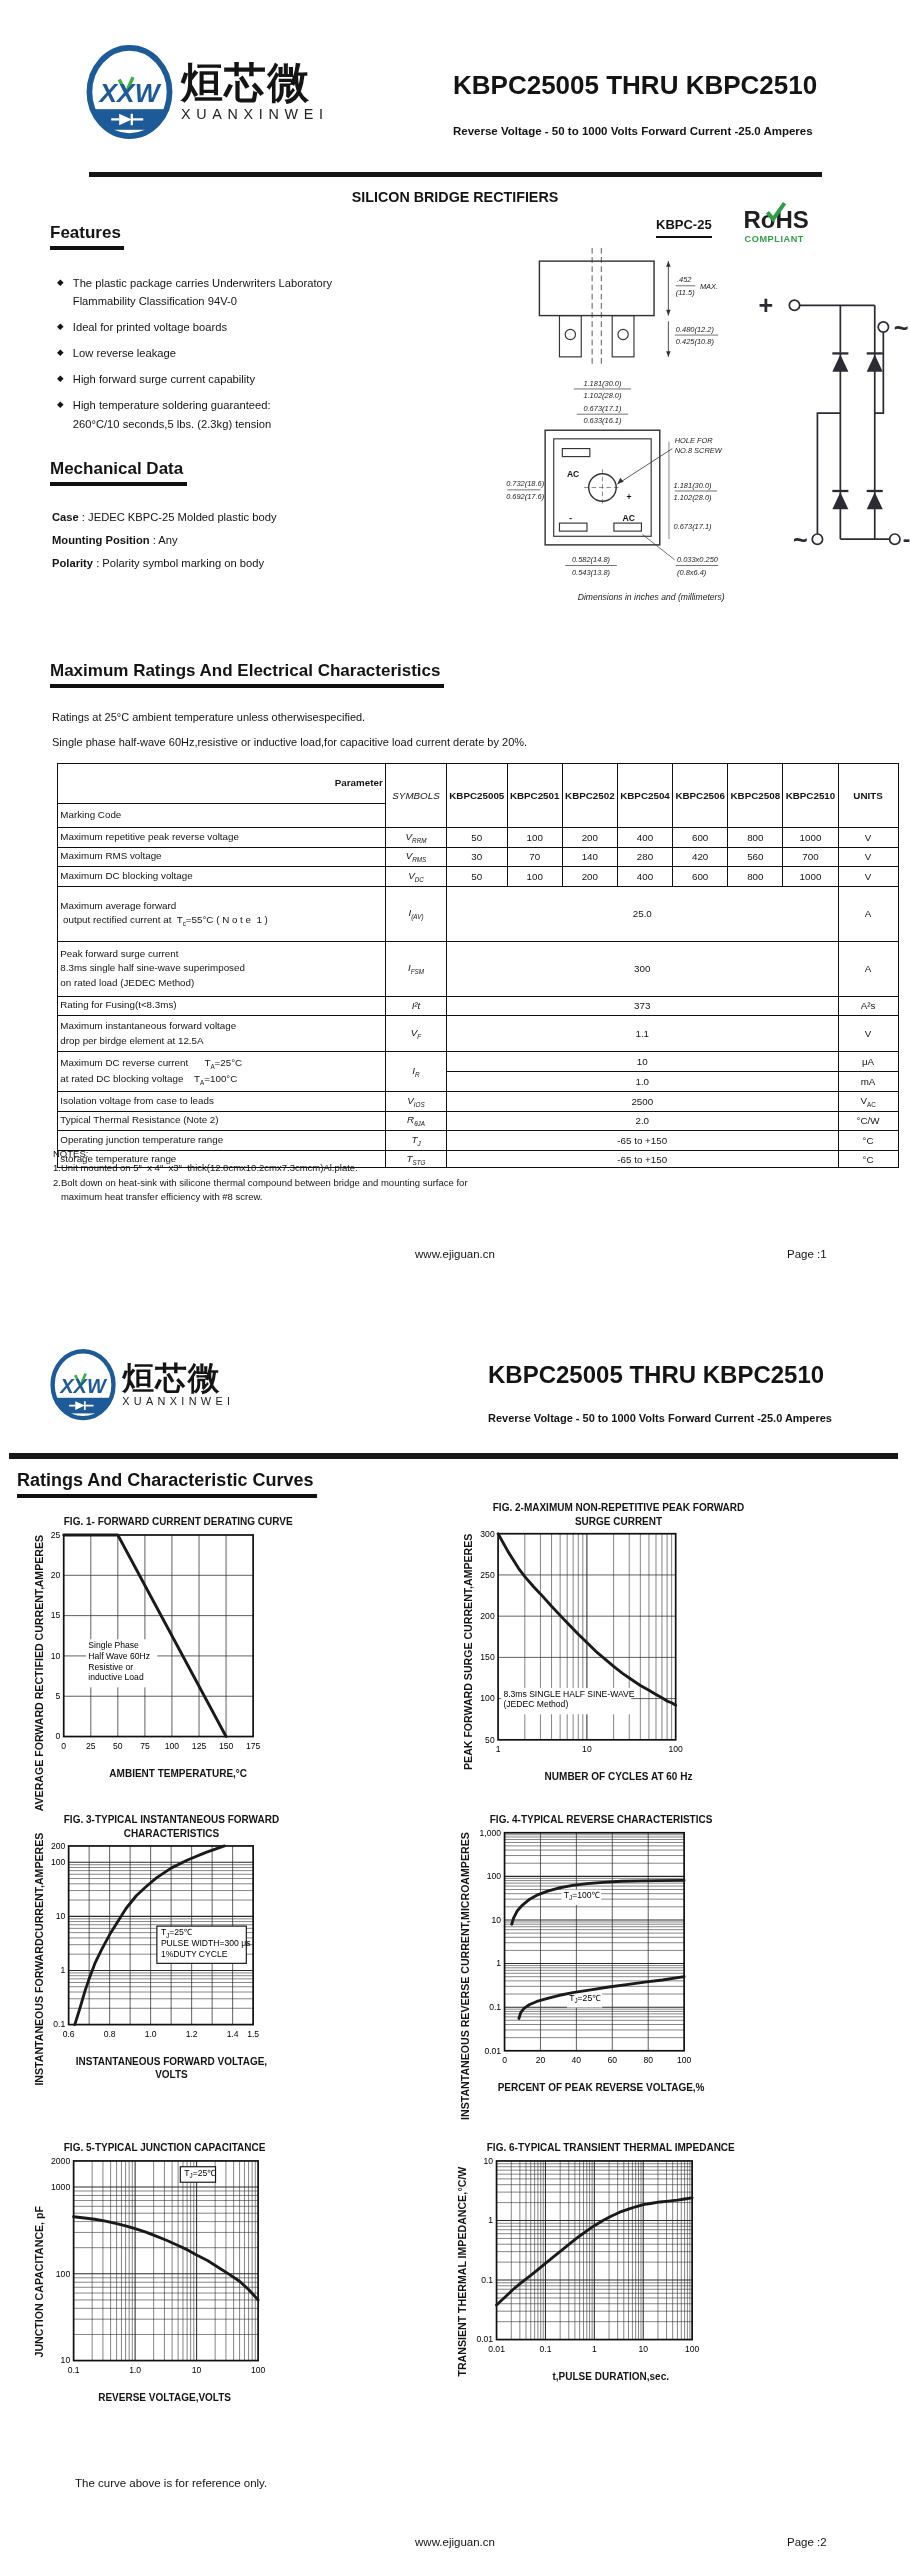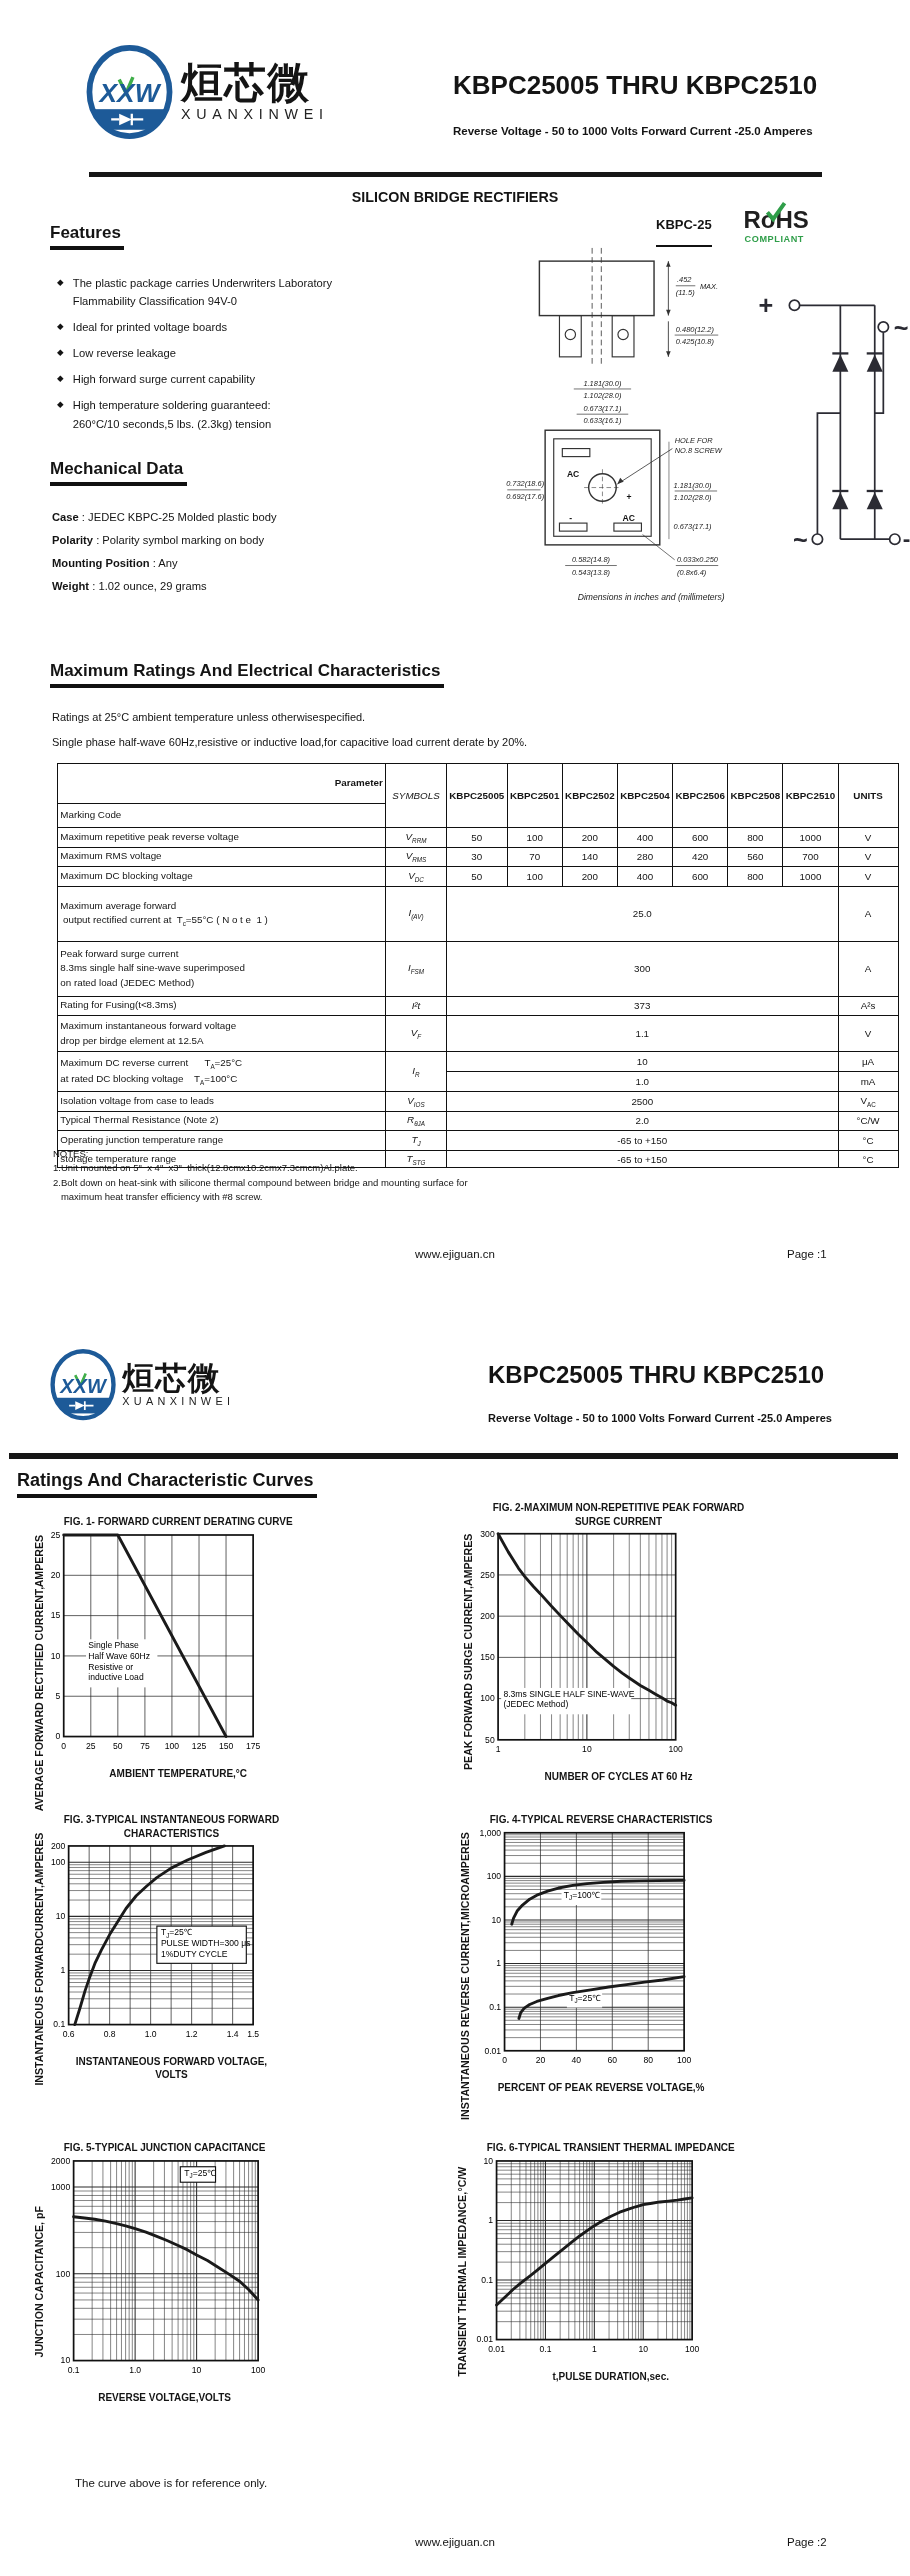--- a/index.html
+++ b/index.html
@@ -110,21 +110,21 @@
     </div>
   <div class="feat">
       <span class="diamond">◆</span>
     <div>
         <div>High temperature soldering guaranteed:</div>
         <div>260°C/10 seconds,5 lbs. (2.3kg) tension</div>
       </div>
     </div>
 </div>
 
-<div class="abs" style="left:656px;top:217px;font-size:13px;font-weight:bold;border-bottom:2.3px solid #111;padding-bottom:13px">KBPC-25</div>
+<div class="abs" style="left:656px;top:217px;font-size:13px;font-weight:bold;border-bottom:2.3px solid #111;padding-bottom:4px">KBPC-25</div>
 <div class="abs" style="left:743px;top:202px">
   <svg width="98" height="48" viewBox="0 0 170 84">
     <text x="0" y="46" font-size="42" font-weight="bold" fill="#1f1f1f">RoHS</text>
     <polyline points="42,18 52,30 72,2" fill="none" stroke="#2f9e49" stroke-width="7"></polyline>
     <text x="2" y="70" font-size="16" font-weight="bold" fill="#2f9e49" letter-spacing="1">COMPLIANT</text>
   </svg>
 </div>
 
 <svg class="abs" style="left:505px;top:241px" width="407" height="367" viewBox="0 0 710 640">
 
@@ -219,23 +219,22 @@
   </g>
   <text x="468" y="128" font-size="44" font-weight="bold" fill="#2b2b33" text-anchor="end">+</text>
   <text x="678" y="168" font-size="44" font-weight="bold" fill="#2b2b33">~</text>
   <text x="528" y="538" font-size="44" font-weight="bold" fill="#2b2b33" text-anchor="end">~</text>
   <text x="694" y="532" font-size="40" font-weight="bold" fill="#2b2b33">-</text>
 </svg>
 
 <div class="abs" style="left:50px;top:459px"><span class="sec-h">Mechanical Data</span></div>
 <div class="abs" style="left:52px;top:506px;width:436px">
   <div class="mech-row"><b>Case</b><span> : JEDEC KBPC-25 Molded plastic body</span></div>
+  <div class="mech-row"><b>Mounting Position</b><span> : Any</span></div>
   <div class="mech-row"><b>Polarity</b><span> : Polarity symbol  marking on body</span></div>
-  <div class="mech-row"><b>Mounting Position</b><span> : Any</span></div>
-  <div class="mech-row"><b>Weight</b><span> : 1.02 ounce, 29 grams</span></div>
 </div>
 
 <div class="abs" style="left:50px;top:661px"><span class="sec-h">Maximum Ratings And Electrical Characteristics</span></div>
 <div class="abs" style="left:52px;top:711px;font-size:11px">Ratings at 25°C ambient temperature unless otherwisespecified.</div>
 <div class="abs" style="left:52px;top:736px;font-size:11px">Single phase half-wave 60Hz,resistive or inductive load,for capacitive load current derate by 20%.</div>
 
 <table class="rtable abs" style="left:57px;top:763px">
     <colgroup>
       <col style="width:328px">
       <col style="width:61px">

